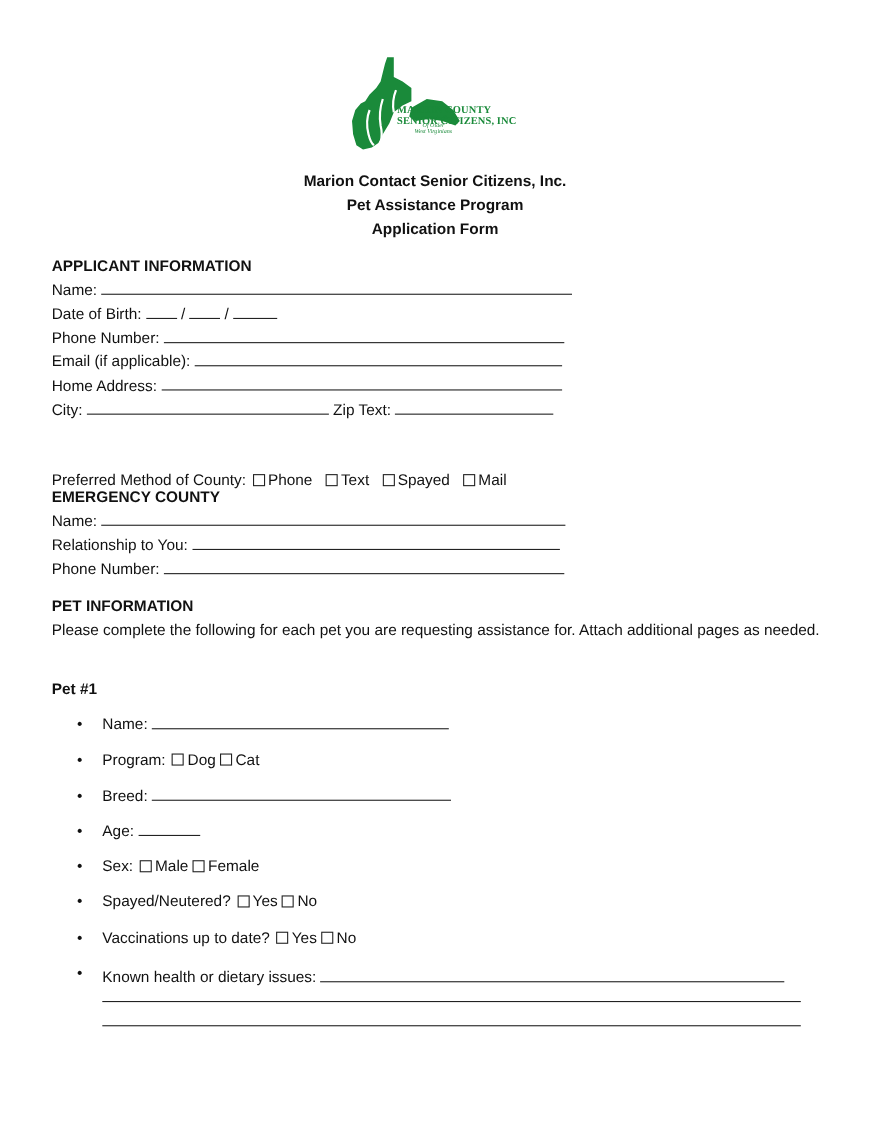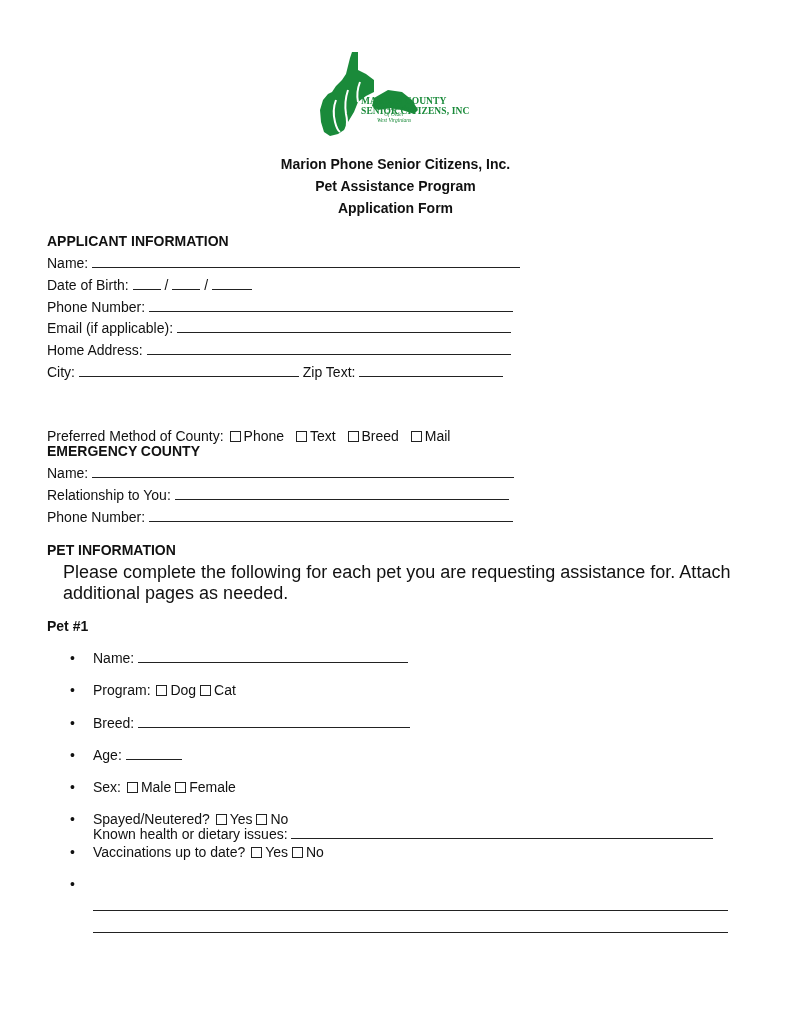--- a/index.html
+++ b/index.html
@@ -14,21 +14,21 @@
   .logo .tag { position:absolute; left:56px; font-family:"Liberation Serif", serif; font-style:italic;
         font-size:5.5px; color:#1a8a3a; white-space:nowrap; text-align:center; width:40px; }
   .title { position:absolute; left:0; width:791px; text-align:center; font-weight:bold; font-size:14px; }
   .sec { position:absolute; left:47px; font-weight:bold; font-size:14px; }
   .line { position:absolute; left:47px; font-size:14px; white-space:nowrap; }
   .blank { display:inline-block; border-bottom:1px solid #222; height:12px; vertical-align:baseline; }
   .cb { display:inline-block; width:9px; height:9px; border:1px solid #222; margin:0 3px 0 2px; vertical-align:-1px; }
   .opt { display:inline-block; margin-right:6px;margin-top:17px; }
   .bullet { position:absolute; left:70px; font-size:14px; }
   .bi { position:absolute; left:93px; font-size:14px; white-space:nowrap; }
-  .para { position:absolute; left:63px; width:700px; font-size:18px; line-height:21px; }
+  .para { position:absolute; left:47px; width:700px; font-size:14px; line-height:21px; }
 </style>
 </head>
 <body>
 
 <div class="logo">
   <svg width="60" height="88" viewBox="0 0 60 88">
     <path d="M34 2 L40 2 L40 20 L48 24 L56 30 L56 42 L48 46 L40 52 L36 62 L30 72 L26 80 L20 84 L12 86 L6 82 L3 72 L2 60 L5 50 L10 44 L14 42 L18 36 L24 30 L28 24 L30 16 L32 8 Z" fill="#1a8a3a"></path>
     <path d="M18 50 Q14 60 17 72 Q19 80 22 82" stroke="#ffffff" stroke-width="2" fill="none"></path>
     <path d="M30 40 Q26 52 28 64 Q30 72 28 80" stroke="#ffffff" stroke-width="2" fill="none"></path>
     <path d="M42 32 Q38 42 40 52" stroke="#ffffff" stroke-width="2" fill="none"></path>
@@ -36,21 +36,21 @@
   <svg width="160" height="88" viewBox="0 0 160 88" style="left:0;top:0">
     <path d="M56 48 L70 40 L84 42 L94 50 L100 60 L96 64 L84 60 L72 58 L60 60 L54 56 Z" fill="#1a8a3a"></path>
   </svg>
   <div class="org1">MARION COUNTY</div>
   <div class="org2">SENIOR CITIZENS, INC</div>
   <div class="tag" style="top:55px">On Behalf</div>
   <div class="tag" style="top:61px">Of Older</div>
   <div class="tag" style="top:67px">West Virginians</div>
 </div>
 
-<div class="title" style="top:156px">Marion Phone Senior Citizens, Inc.</div>
+<div class="title" style="top:156px">Marion Contact Senior Citizens, Inc.</div>
 <div class="title" style="top:178px">Pet Assistance Program</div>
 <div class="title" style="top:200px">Application Form</div>
 
 <div class="sec" style="top:233px">APPLICANT INFORMATION</div>
 <div class="line" style="top:255px">
   <span>Name:</span>
   <span class="blank" style="width:428px"></span>
 </div>
 <div class="line" style="top:277px">
   <span>Date of Birth:</span>
@@ -74,21 +74,21 @@
   <span>City:</span>
   <span class="blank" style="width:220px"></span>
   <span>Zip Text:</span>
   <span class="blank" style="width:144px"></span>
 </div>
 
 <div class="line" style="top:411px">
   <span>Preferred Method of County:</span>
   <span class="opt"><span class="cb"></span><span>Phone</span></span>
   <span class="opt"><span class="cb"></span><span>Text</span></span>
-  <span class="opt"><span class="cb"></span><span>Breed</span></span>
+  <span class="opt"><span class="cb"></span><span>Spayed</span></span>
   <span class="opt"><span class="cb"></span><span>Mail</span></span>
 </div>
 
 <div class="sec" style="top:443px">EMERGENCY COUNTY</div>
 <div class="line" style="top:465px">
   <span>Name:</span>
   <span class="blank" style="width:422px"></span>
 </div>
 <div class="line" style="top:487px">
   <span>Relationship to You:</span>
@@ -143,21 +143,21 @@
 </div>
 
 <div class="bullet" style="top:844px">•</div>
 <div class="bi" style="top:844px">
   <span>Vaccinations up to date?</span>
   <span class="cb"></span><span>Yes</span>
   <span class="cb" style="margin-left:0"></span><span>No</span>
 </div>
 
 <div class="bullet" style="top:876px">•</div>
-<div class="bi" style="top:826px">
+<div class="bi" style="top:880px">
   <span>Known health or dietary issues:</span>
   <span class="blank" style="width:422px"></span>
 </div>
 <div class="bi" style="top:898px">
   <span class="blank" style="width:635px"></span>
 </div>
 <div class="bi" style="top:920px">
   <span class="blank" style="width:635px"></span>
 </div>
 

